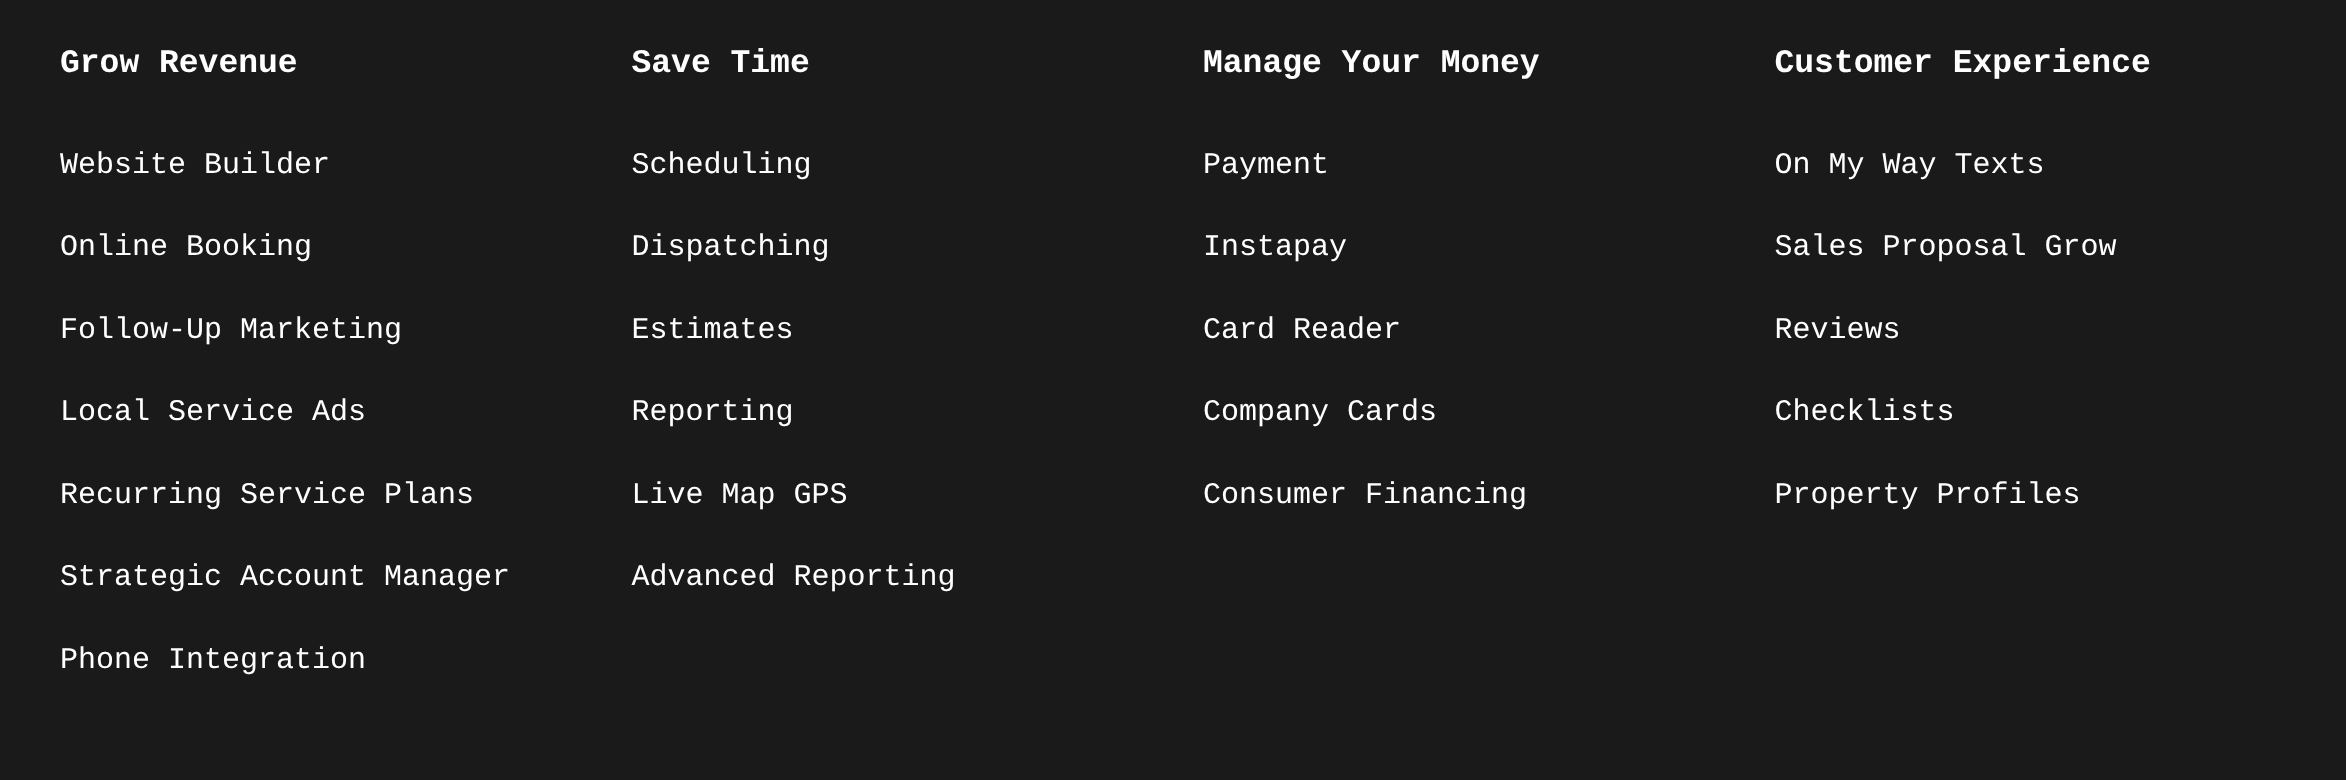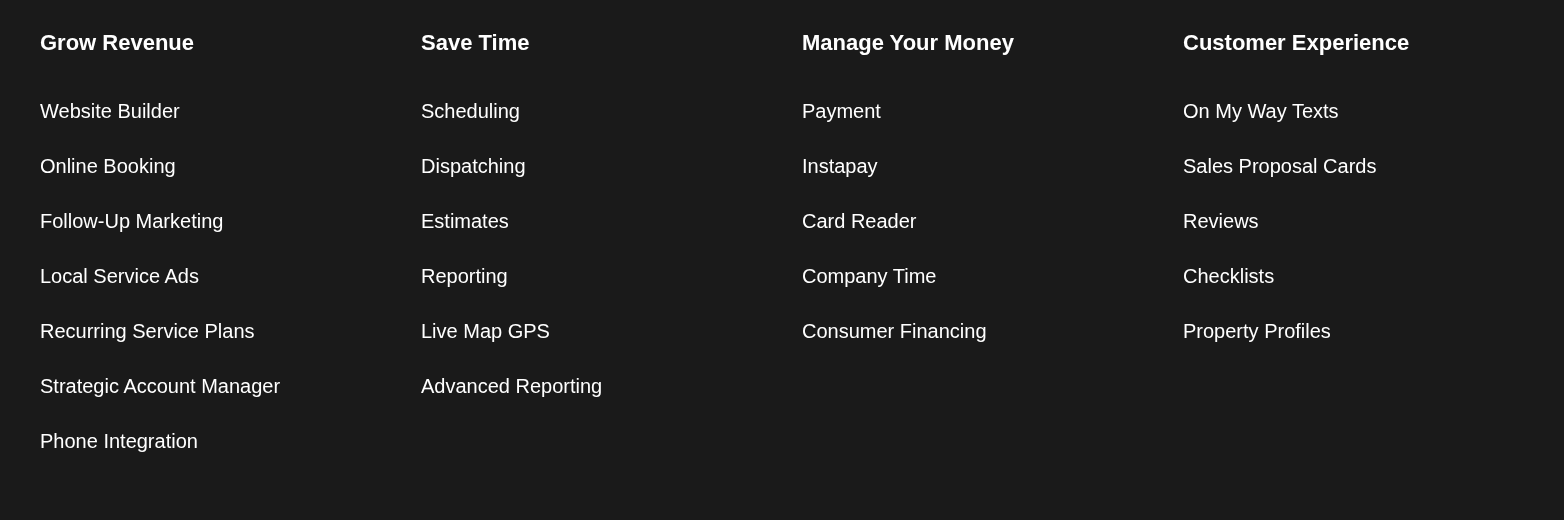--- a/index.html
+++ b/index.html
@@ -14,20 +14,21 @@
       font-family: Arial, sans-serif;
       width: 1564px;
       min-height: 520px;
       padding: 30px 20px;
     }
 
     .grid {
       display: grid;
       grid-template-columns: repeat(4, 1fr);
       gap: 0;
+      font-family: Liberation Mono, monospace;
     }
 
     .column {
       padding: 0 20px;
     }
 
     .column-header {
       font-size: 22px;
       font-weight: 800;
       margin-bottom: 28px;
@@ -75,27 +76,27 @@
         <li class="column-item">Live Map GPS</li>
         <li class="column-item">Advanced Reporting</li>
       </ul>
     </div>
     <div class="column">
       <div class="column-header">Manage Your Money</div>
       <ul class="column-items">
         <li class="column-item">Payment</li>
         <li class="column-item">Instapay</li>
         <li class="column-item">Card Reader</li>
-        <li class="column-item">Company Time</li>
+        <li class="column-item">Company Cards</li>
         <li class="column-item">Consumer Financing</li>
       </ul>
     </div>
     <div class="column">
       <div class="column-header">Customer Experience</div>
       <ul class="column-items">
         <li class="column-item">On My Way Texts</li>
-        <li class="column-item">Sales Proposal Cards</li>
+        <li class="column-item">Sales Proposal Grow</li>
         <li class="column-item">Reviews</li>
         <li class="column-item">Checklists</li>
         <li class="column-item">Property Profiles</li>
       </ul>
     </div>
   </div>
 
 </body></html>

